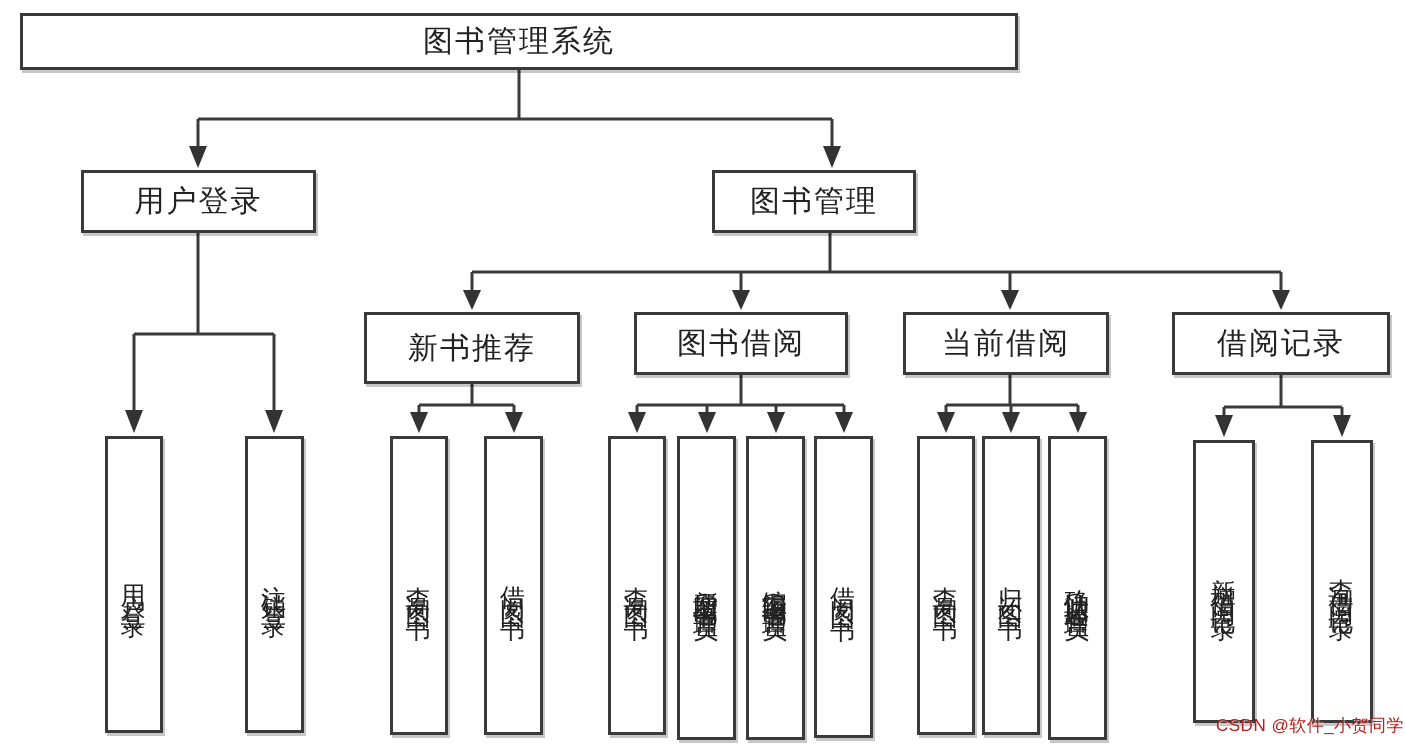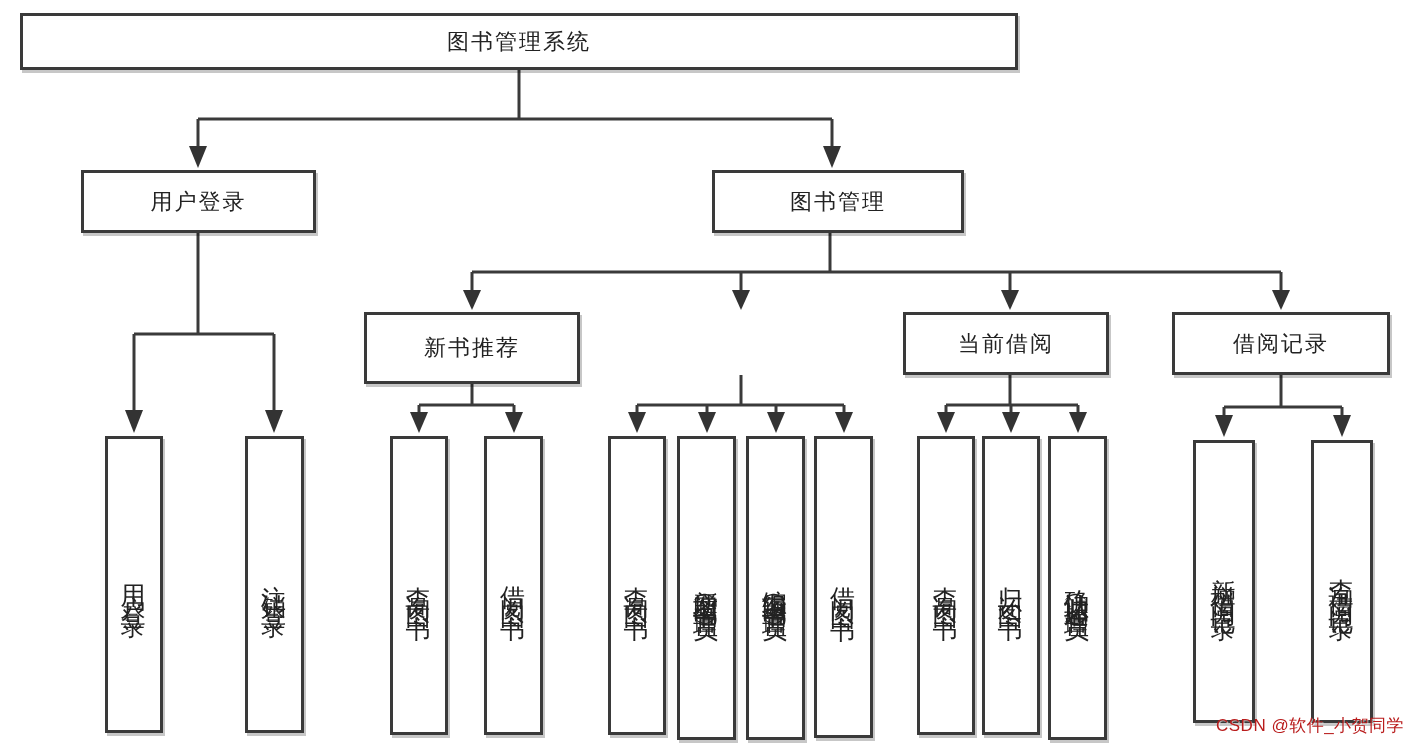--- a/index.html
+++ b/index.html
@@ -23,21 +23,21 @@
     position: absolute;
     box-sizing: border-box;
     border: 3px solid #3a3a3a;
     background: #ffffff;
     box-shadow: 2px 3px 0 rgba(0,0,0,0.22);
     display: flex;
     align-items: center;
     justify-content: center;
   }
   .hnode {
-    font-size: 22px;
+    font-size: 30px;
     letter-spacing: 2px;
     white-space: nowrap;
   }
   .vnode {
     writing-mode: vertical-rl;
     text-orientation: mixed;
     font-size: 25px;
     text-align: center;
   }
   .vnode > span { display: inline; }
@@ -123,26 +123,29 @@
     <polygon points="1333,415 1351,415 1342,437"></polygon>
   </svg>
 
   <div class="node hnode" style="left:20px; top:13px; width:998px; height:57px;">
     <span>图书管理系统</span>
   </div>
 
   <div class="node hnode" style="left:81px; top:170px; width:235px; height:63px;">
     <span>用户登录</span>
   </div>
-  <div class="node hnode" style="left:712px; top:170px; width:252px; height:63px;">
+  <div class="node hnode" style="left:712px; top:170px; width:204px; height:63px;">
     <span>图书管理</span>
   </div>
 
   <div class="node hnode" style="left:364px; top:312px; width:216px; height:72px;">
     <span>新书推荐</span>
+  </div>
+  <div class="node hnode" style="left:634px; top:312px; width:214px; height:63px;">
+    <span>图书借阅</span>
   </div>
   <div class="node hnode" style="left:903px; top:312px; width:206px; height:63px;">
     <span>当前借阅</span>
   </div>
   <div class="node hnode" style="left:1172px; top:312px; width:218px; height:63px;">
     <span>借阅记录</span>
   </div>
 
   <div class="node vnode ls-wide" style="left:105px; top:436px; width:58px; height:297px;">
     <span>用户登录</span>

